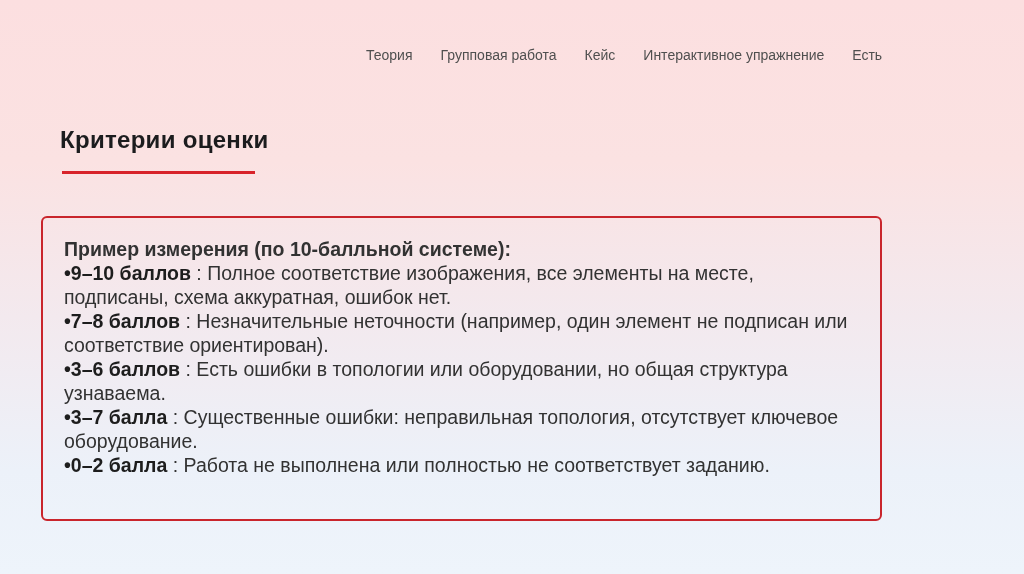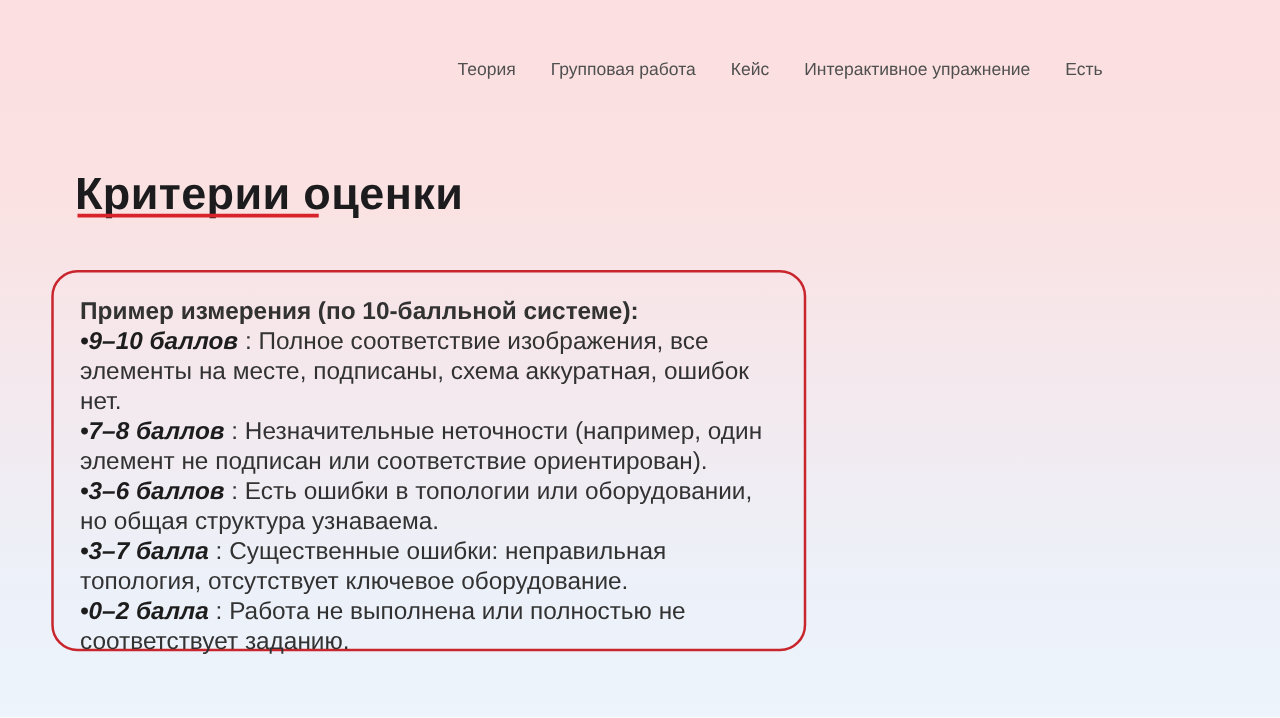--- a/index.html
+++ b/index.html
@@ -27,55 +27,55 @@
     font-size: 14px;
     color: #4f4f4f;
   }
   .nav-item { white-space: nowrap; cursor: pointer; }
 
   
   .title {
     position: absolute;
     left: 60px;
     top: 110px;
-    font-size: 36px;
+    font-size: 24px;
     font-weight: 700;
     letter-spacing: 0.3px;
     color: #1c1c1e;
   }
   .title-underline {
     position: absolute;
     left: 62px;
     top: 171px;
     width: 193px;
     height: 3px;
     background: #d8232a;
   }
 
   
   .criteria-box {
     position: absolute;
     left: 41px;
     top: 216px;
-    width: 604px;
+    width: 841px;
     height: 305px;
     box-sizing: border-box;
     border: 2px solid #c9252c;
-    border-radius: 21px;
+    border-radius: 6px;
     padding: 19px 22px 4px 21px;
     background: transparent;
   }
   .criteria-box p {
     margin: 0;
     font-size: 19.5px;
     line-height: 24px;
     color: #323232;
   }
   .criteria-heading { font-weight: 700; color: #1d1d1d; }
-  .score-label { font-weight: 700; color: #1d1d1d; font-style: italic; }
+  .score-label { font-weight: 700; color: #1d1d1d; }
 </style>
 </head>
 <body>
 
 <div class="slide">
 
   <div class="nav">
     <span class="nav-item">Теория</span>
     <span class="nav-item">Групповая работа</span>
     <span class="nav-item">Кейс</span>

